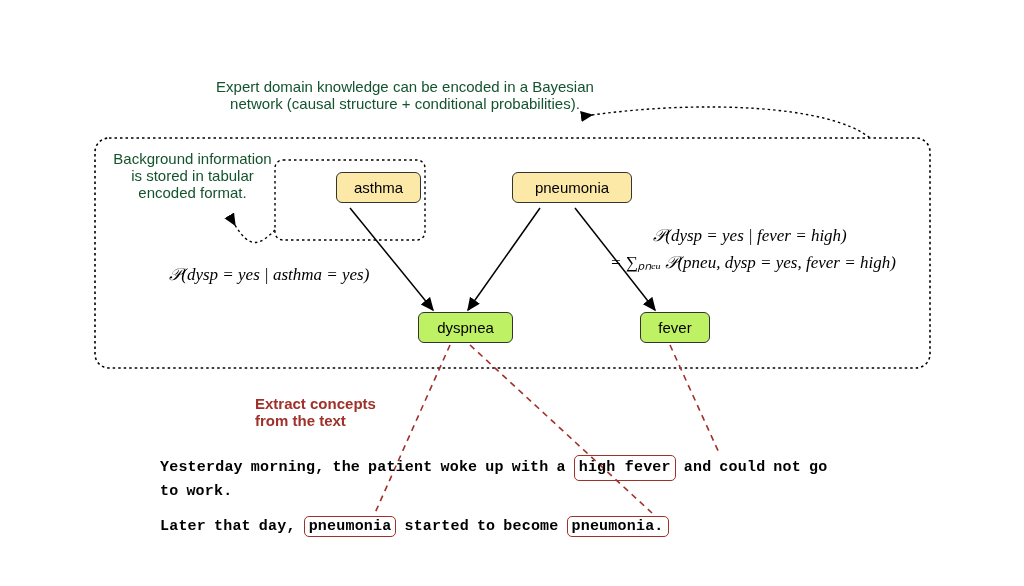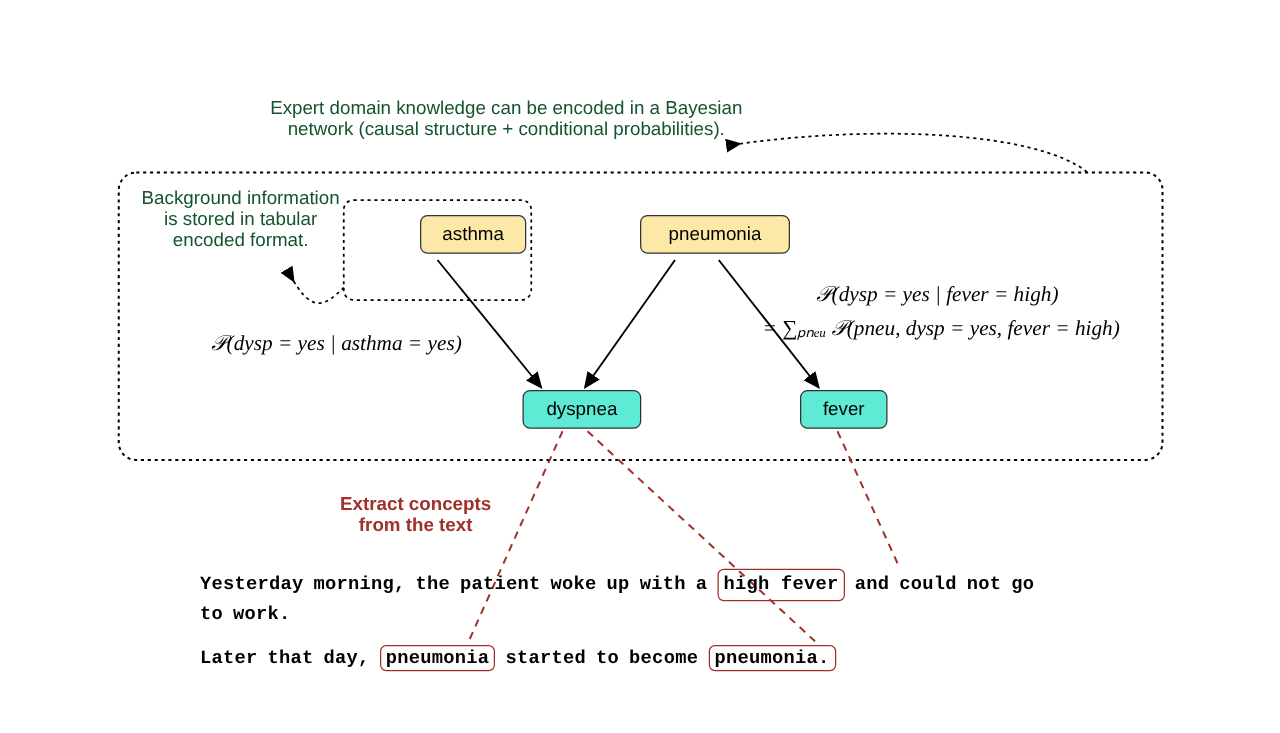--- a/index.html
+++ b/index.html
@@ -15,29 +15,29 @@
   .node {
     position: absolute;
     padding: 6px 14px;
     border: 1px solid #333;
     border-radius: 6px;
     font-family: Arial, sans-serif;
     font-size: 15px;
     text-align: center;
   }
   .node.yellow { background: #fce9a7; margin-left: 24px; }
-  .node.green  { background: #5eead4; }
+  .node.green  { background: #bef264; }
   .annotation {
     position: absolute;
     font-family: Arial, sans-serif;
     font-size: 15px;
     color: #14532d;
   }
   .annotation.center { text-align: center; }
-  .annotation.red { color: #a0302a; font-weight: bold; text-align: center; font-size: 15px; }
+  .annotation.red { color: #a0302a; font-weight: bold; font-size: 15px; }
   .math {
     position: absolute;
     font-family: 'Times New Roman', serif;
     font-style: italic;
     font-size: 17px;
   }
   .sentence {
     position: absolute;
     font-family: 'Courier New', monospace;
     font-weight: bold;

